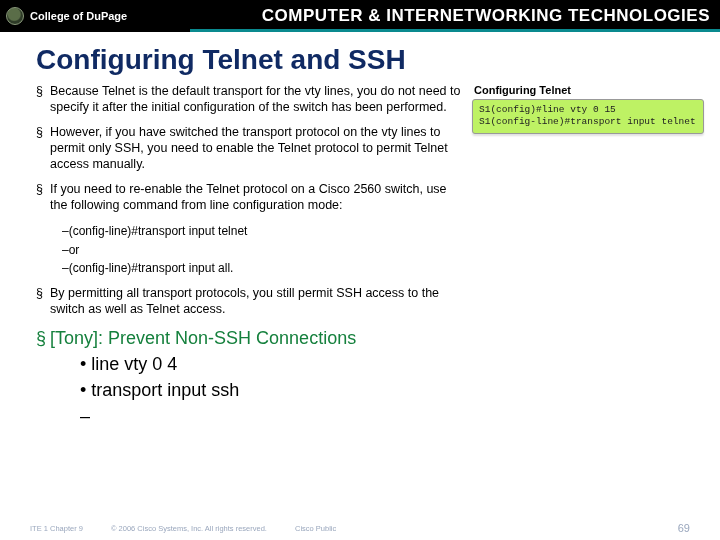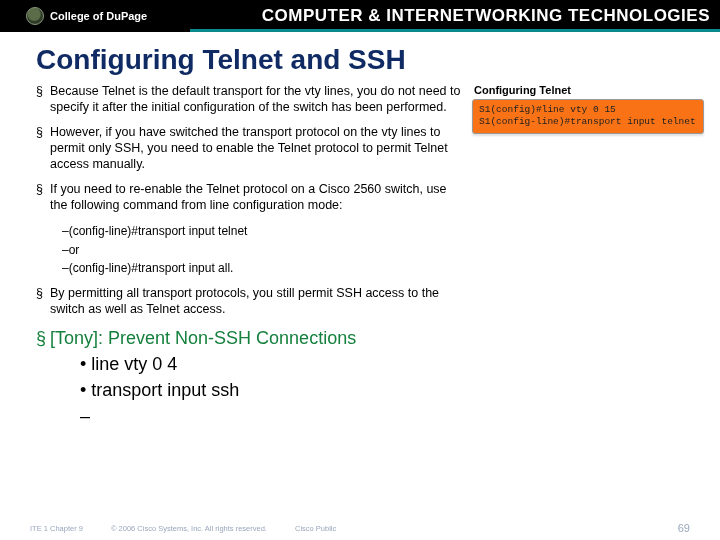--- a/index.html
+++ b/index.html
@@ -1,39 +1,39 @@
 <!DOCTYPE html>
 <html><head>
 <meta charset="utf-8">
 <style>
   * { box-sizing: border-box; margin: 0; padding: 0; }
   html, body { width: 720px; height: 540px; font-family: Arial, Helvetica, sans-serif; background: #fff; overflow: hidden; }
   .header { background: #000; height: 32px; display: flex; align-items: center; position: relative; }
-  .brand-left { display: flex; align-items: center; color: #fff; padding-left: 26px; gap: 6px; }
+  .brand-left { display: flex; align-items: center; color: #fff; padding-left: 6px; gap: 6px; }
   .globe { width: 18px; height: 18px; border-radius: 50%; background: radial-gradient(circle at 45% 40%, #5a6d48 0 45%, #2e3b28 55% 100%); border: 1px solid #8a9a7b; position: relative; }
   .brand-text { font-size: 11px; font-weight: bold; }
   .header-title { position: absolute; right: 10px; top: 0; bottom: 0; display: flex; align-items: center; font-family: "Arial Black", Arial, sans-serif; font-weight: 900; color: #fff; font-size: 17px; letter-spacing: 0.5px; }
   .header-divider { position: absolute; left: 0; right: 0; bottom: 0; height: 3px; background: #0a8a8f; }
   .header-divider::after { content: ""; position: absolute; left: 0; top: 0; bottom: 0; width: 190px; background: #000; }
   .slide { padding: 12px 28px 0 36px; position: relative; height: calc(540px - 32px); }
   .title { color: #102a63; font-size: 28px; font-weight: bold; margin-bottom: 8px; }
   .content { position: relative; font-size: 12.5px; color: #000; }
   .bullets { width: 430px; }
   .bullets li { list-style: none; position: relative; padding-left: 14px; margin: 4px 0 10px 0; line-height: 1.25; }
   .bullets li::before { content: "§"; position: absolute; left: 0; top: 0; }
   .sublist { margin: 6px 0 10px 26px; width: 404px; }
   .sublist div { font-size: 12px; line-height: 1.35; margin: 2px 0; }
   .tony { margin-top: 4px; }
   .tony-head { font-size: 18px; color: #15803d; padding-left: 14px; position: relative; line-height: 1.3; }
   .tony-head::before { content: "§"; position: absolute; left: 0; top: 0; }
   .tony-sub { margin-left: 44px; font-size: 18px; line-height: 1.45; }
   .tony-sub .dash { font-size: 18px; }
   .sidebox { position: absolute; top: 0; right: -12px; width: 232px; }
   .sidebox-title { font-size: 11px; font-weight: bold; margin-bottom: 3px; padding-left: 2px; }
-  .codebox { border: 1px solid #999; border-radius: 3px; background: #f97316; padding: 4px 6px; font-family: "Lucida Console","Courier New",monospace; font-size: 9.5px; line-height: 1.3; box-shadow: 0 2px 2px rgba(0,0,0,0.12); color: #222; white-space: nowrap; }
+  .codebox { border: 1px solid #999; border-radius: 3px; background: #bef264; padding: 4px 6px; font-family: "Lucida Console","Courier New",monospace; font-size: 9.5px; line-height: 1.3; box-shadow: 0 2px 2px rgba(0,0,0,0.12); color: #222; white-space: nowrap; }
   .footer { position: absolute; left: 0; right: 0; bottom: 6px; display: flex; align-items: center; font-size: 7.5px; color: #9aa7bd; padding: 0 30px; gap: 28px; }
   .footer .pagenum { margin-left: auto; color: #9aa7bd; font-size: 11px; }
 </style>
 </head>
 <body>
 
 <div class="header">
   <div class="brand-left">
     <span class="globe"></span>
     <span class="brand-text">College of DuPage</span>

